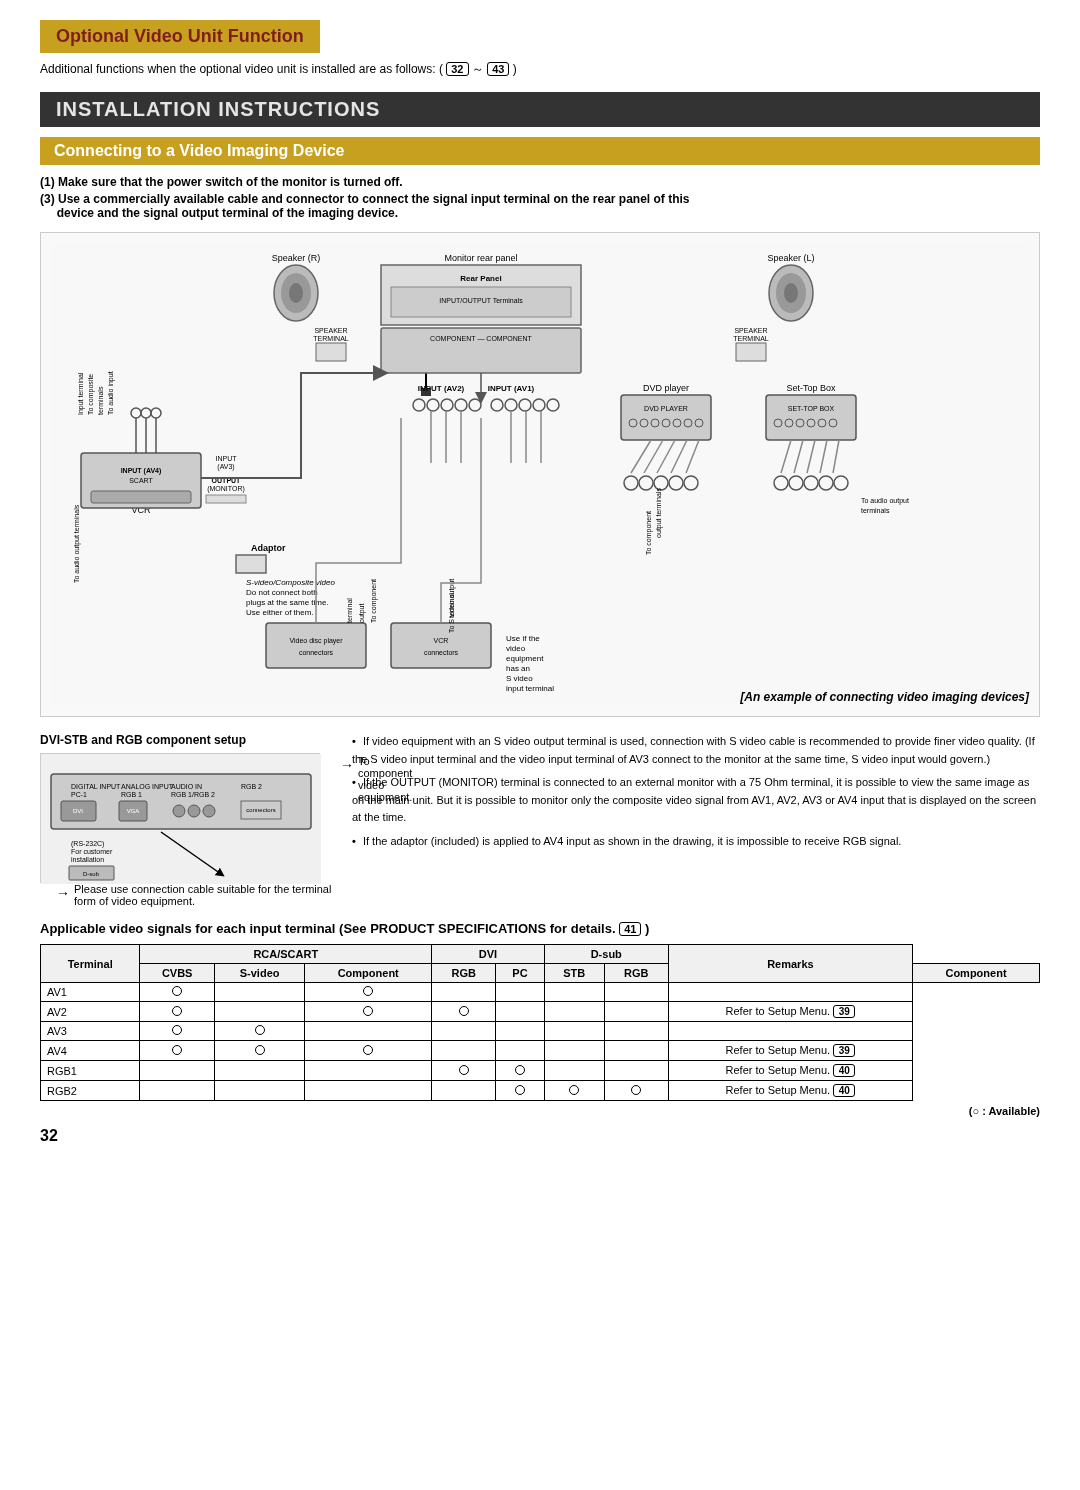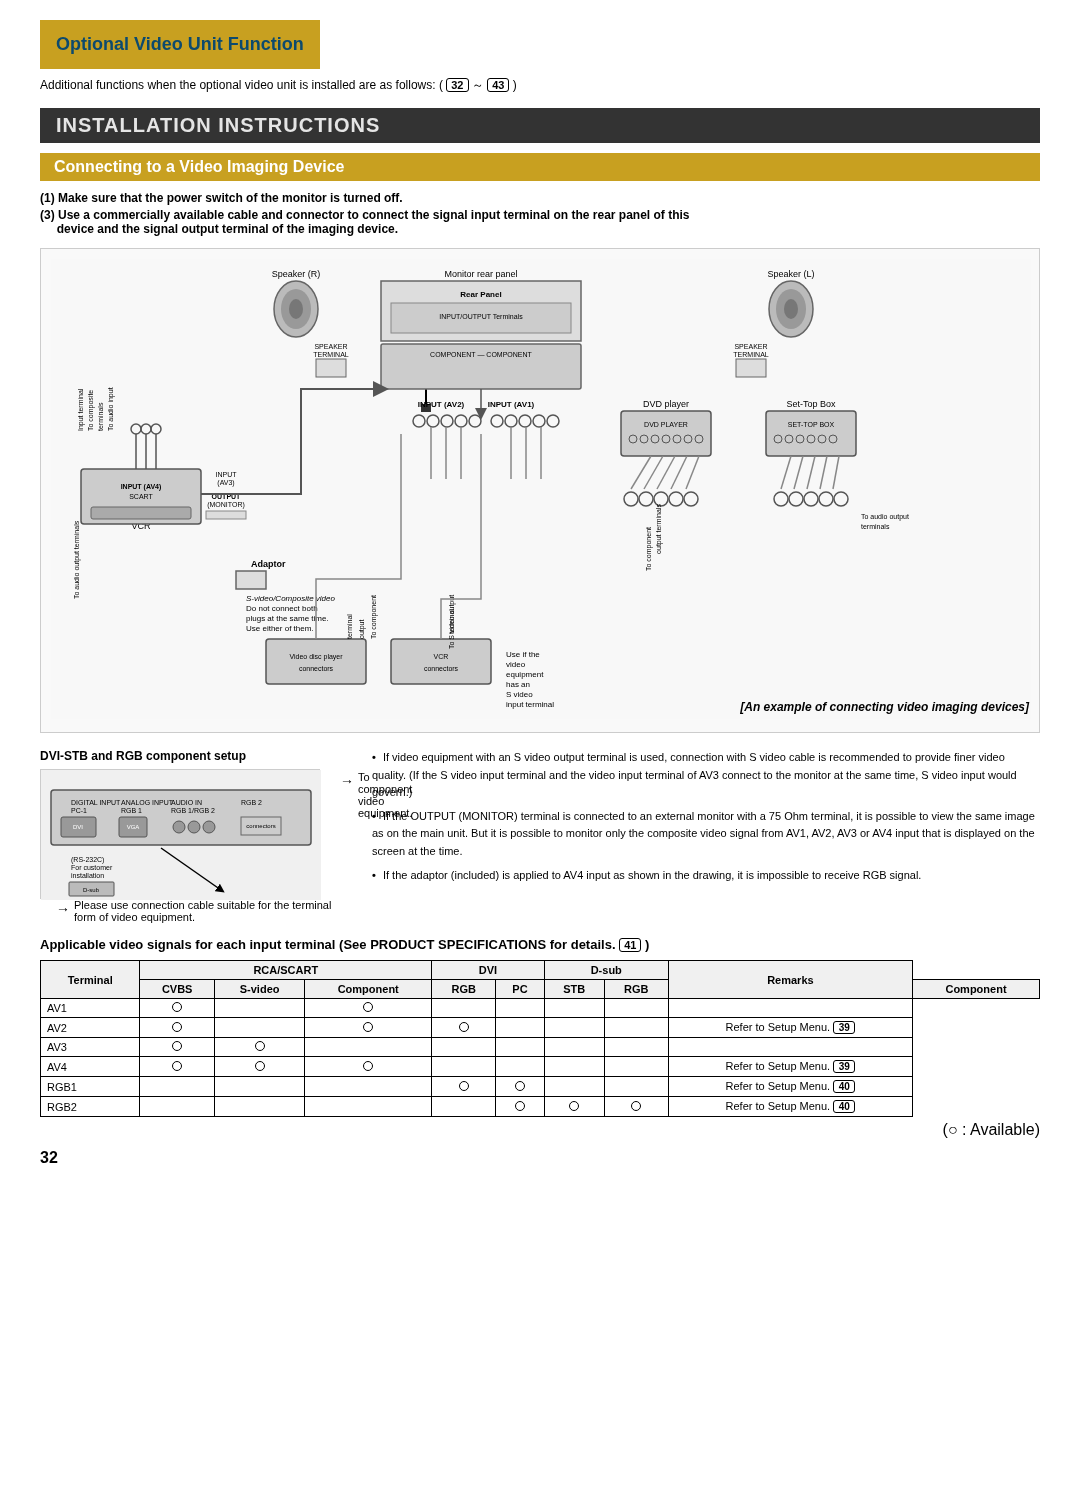--- a/index.html
+++ b/index.html
@@ -8,24 +8,24 @@
       font-size: 12px;
       background: #fff;
       color: #000;
       width: 1080px;
       min-height: 1490px;
       padding: 20px 40px;
     }
 
     .optional-title {
       background: #c8a020;
-      color: #0c4a6e;
+      color: #7f1d1d;
       font-size: 18px;
       font-weight: bold;
-      padding: 14px 16px;
+      padding: 6px 16px;
       display: inline-block;
       margin-bottom: 8px;
     }
 
     .additional-text {
       font-size: 12px;
       margin-bottom: 14px;
     }
 
     .circle-num {
@@ -151,27 +151,28 @@
     }
 
     .page-num {
       font-size: 16px;
       font-weight: bold;
       margin-top: 10px;
     }
 
     .avail-note {
       text-align: right;
-      font-size: 16px;
+      font-size: 11px;
       margin-top: 4px;
+      font-weight: bold;
     }
 
     .two-col {
       display: flex;
-      gap: 32px;
+      gap: 12px;
       margin-bottom: 10px;
     }
 
     .col-left {
       flex: 0 0 280px;
     }
 
     .col-right {
       flex: 1;
     }
@@ -397,21 +398,21 @@
     </defs>
 
     <path d="M150,235 L250,235 L250,130 L330,130" stroke="#555" stroke-width="2" fill="none" marker-end="url(#arrow)"></path>
 
     <path d="M265,380 L265,320 L350,320 L350,175" stroke="#888" stroke-width="1.5" fill="none"></path>
     <path d="M390,380 L390,340 L430,340 L430,175" stroke="#888" stroke-width="1.5" fill="none"></path>
 
     <text x="28" y="340" font-size="7" transform="rotate(-90,28,340)">To audio output terminals</text>
   </svg>
 
-  <div class="diagram-label" style="position:absolute; bottom:12px; right:10px; font-size:12px; font-weight:bold; font-style:italic;">[An example of connecting video imaging devices]</div>
+  <div class="diagram-label" style="position:absolute; bottom:6px; right:10px; font-size:12px; font-weight:bold; font-style:italic;">[An example of connecting video imaging devices]</div>
 </div>
 
 
 <div class="two-col">
   <div class="col-left">
     <div class="dvi-title">DVI-STB and RGB component setup</div>
 
     <div class="dvi-diagram">
       <svg width="280" height="130" viewBox="0 0 280 130">
         <rect x="0" y="0" width="280" height="130" fill="#f0f0f0"></rect>

